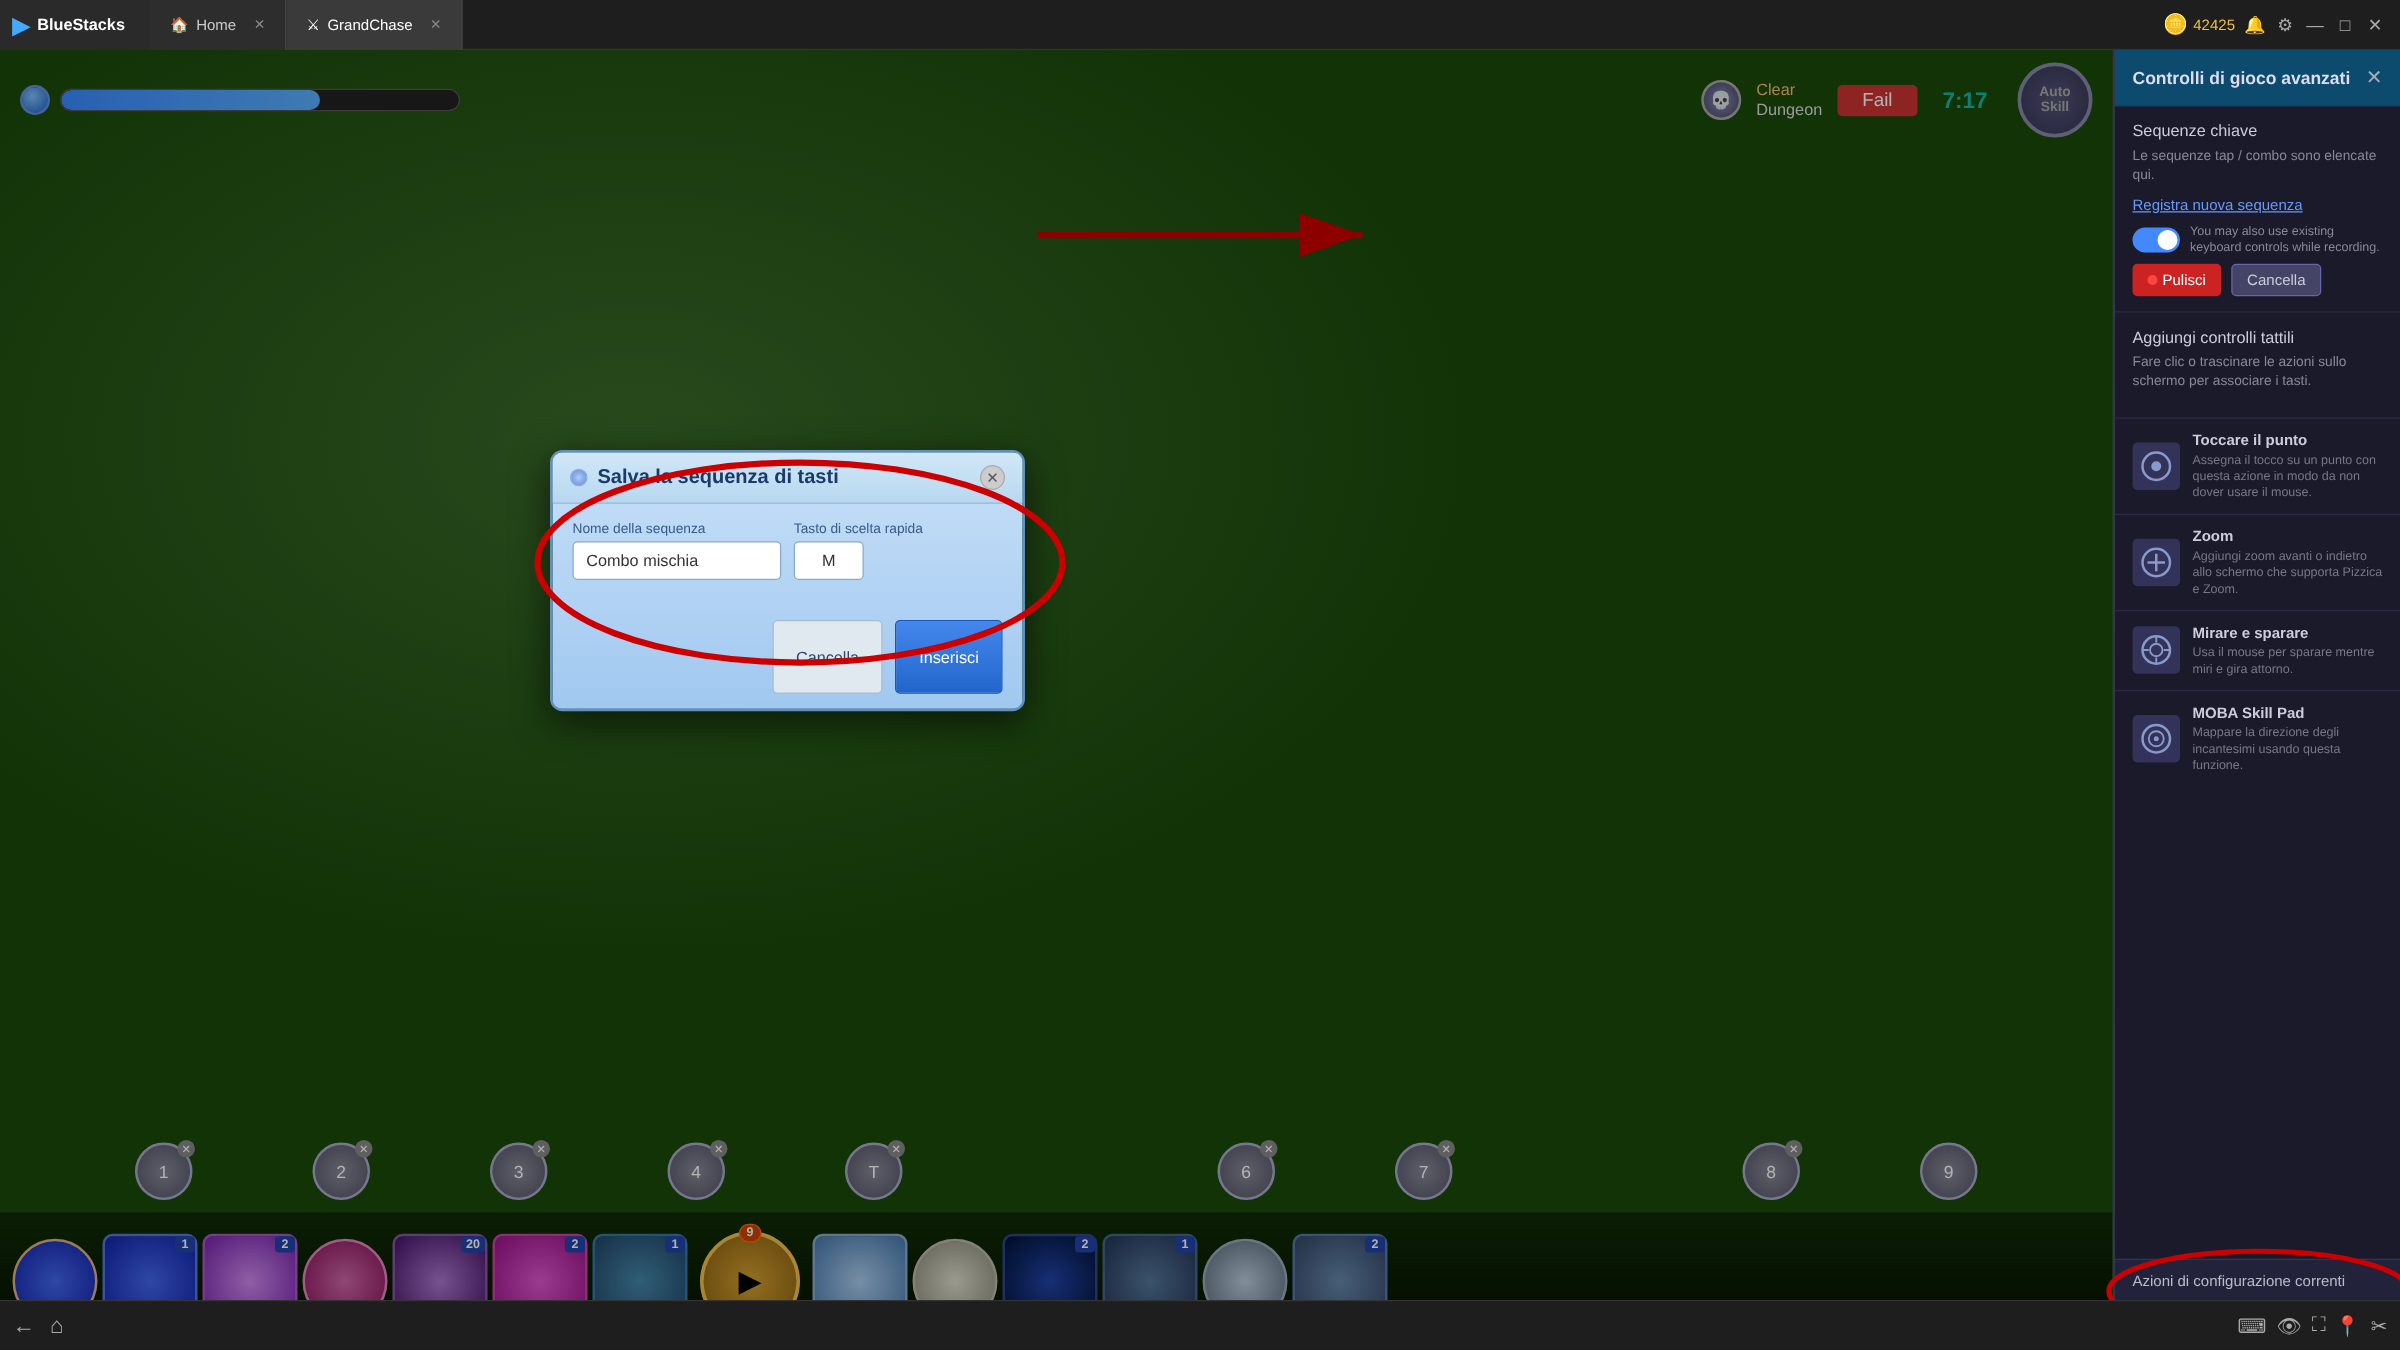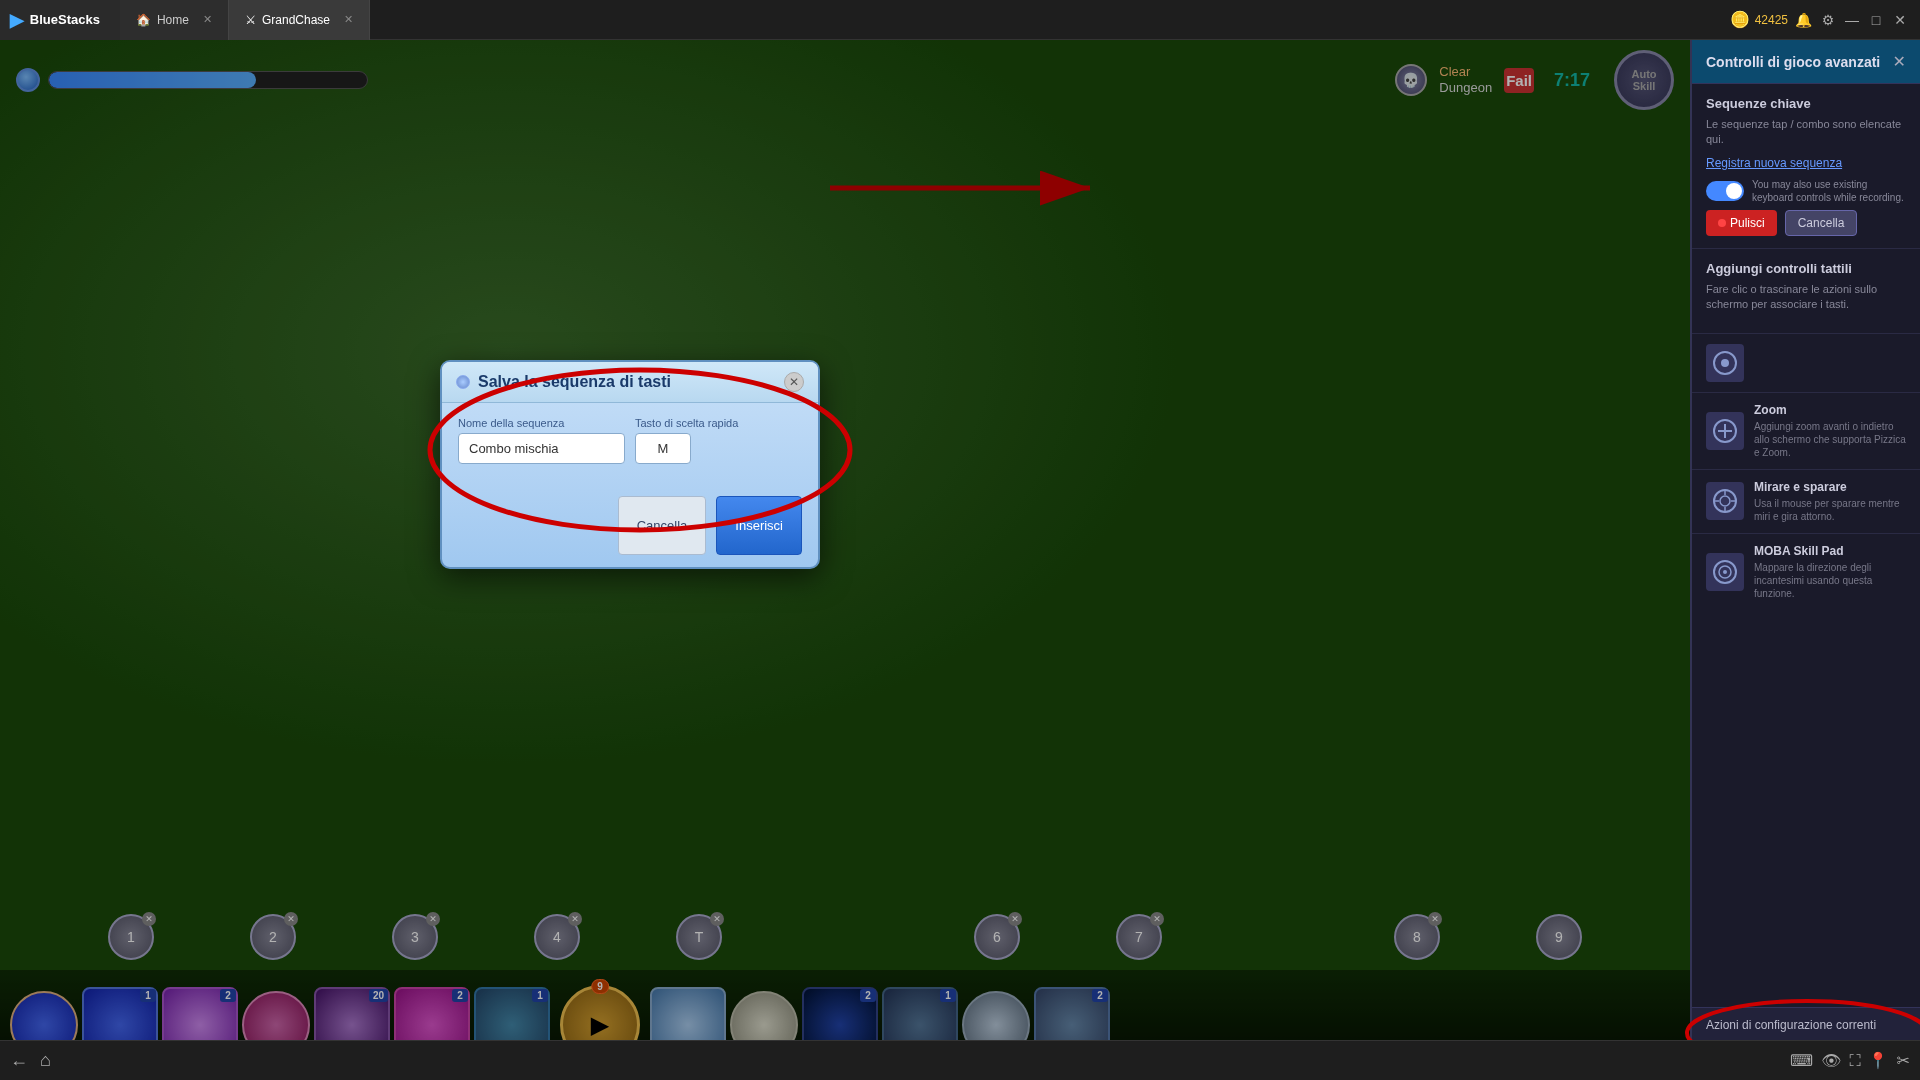--- a/index.html
+++ b/index.html
@@ -86,22 +86,22 @@
       width: 32px; height: 32px; border-radius: 50%;
       background: radial-gradient(circle, #8888aa, #444466);
       border: 2px solid #aaa;
       display: flex; align-items: center; justify-content: center;
       color: #fff; font-size: 14px;
     }
     .dungeon-text { color: #fff; font-size: 14px; line-height: 1.2; }
     .dungeon-text .clear { font-size: 13px; color: #fdba74; }
     .dungeon-text .dungeon { font-size: 13px; color: #ddd; }
     .fail-badge {
-      background: #cc3333; color: #fff; font-size: 15px; font-weight: bold;
-      padding: 4px 2px; border-radius: 4px;
+      background: #cc3333; color: #fff; font-size: 15px; font-weight: normal;
+      padding: 4px 20px; border-radius: 4px;
     }
     .timer { color: #14b8a6; font-size: 18px; font-weight: bold; margin-left: 8px; }
     .auto-skill-btn {
       width: 60px; height: 60px; border-radius: 50%;
       background: radial-gradient(circle, #555577, #333355);
       border: 3px solid #8888aa; color: #aaa; font-size: 11px; font-weight: bold;
       display: flex; align-items: center; justify-content: center; text-align: center;
       margin-left: 12px; cursor: pointer;
     }
 
@@ -240,21 +240,21 @@
       border-left: 2px solid #333355;
     }
     .panel-header {
       display: flex; align-items: center; justify-content: space-between;
       padding: 12px 14px; background: #0c4a6e;
       border-bottom: 1px solid #33335a;
     }
     .panel-title { color: #dde; font-size: 14px; font-weight: bold; }
     .panel-close { color: #aab; font-size: 16px; cursor: pointer; }
     .panel-section { padding: 12px 14px; border-bottom: 1px solid #2a2a44; }
-    .section-title { color: #ccd; font-size: 13px; font-weight: bold; margin-bottom: 6px; }
+    .section-title { color: #ccd; font-size: 13px; font-weight: normal; margin-bottom: 6px; }
     .section-desc { color: #889; font-size: 11px; line-height: 1.4; margin-bottom: 8px; }
     .record-link { color: #6699ff; font-size: 12px; cursor: pointer; text-decoration: underline; }
     .toggle-row {
       display: flex; align-items: center; gap: 8px; margin-bottom: 6px;
     }
     .toggle {
       width: 38px; height: 20px; border-radius: 10px; background: #4488ff;
       position: relative; cursor: pointer;
     }
     .toggle-knob {
@@ -592,20 +592,24 @@
       <div class="section-desc">Fare clic o trascinare le azioni sullo schermo per associare i tasti.</div>
     </div>
 
     <div class="control-item" style="padding:10px 14px;">
       <div class="control-icon">
         <svg width="28" height="28" viewBox="0 0 28 28">
           <circle cx="14" cy="14" r="11" fill="none" stroke="#8899cc" stroke-width="2"></circle>
           <circle cx="14" cy="14" r="4" fill="#8899cc"></circle>
         </svg>
       </div>
+      <div class="control-text">
+        <h4>Toccare il punto</h4>
+        <p>Assegna il tocco su un punto con questa azione in modo da non dover usare il mouse.</p>
+      </div>
     </div>
     <div class="control-item" style="padding:10px 14px;">
       <div class="control-icon">
         <svg width="28" height="28" viewBox="0 0 28 28">
           <circle cx="14" cy="14" r="11" fill="none" stroke="#8899cc" stroke-width="2"></circle>
           <line x1="14" y1="7" x2="14" y2="21" stroke="#8899cc" stroke-width="2"></line>
           <line x1="7" y1="14" x2="21" y2="14" stroke="#8899cc" stroke-width="2"></line>
         </svg>
       </div>
       <div class="control-text">

